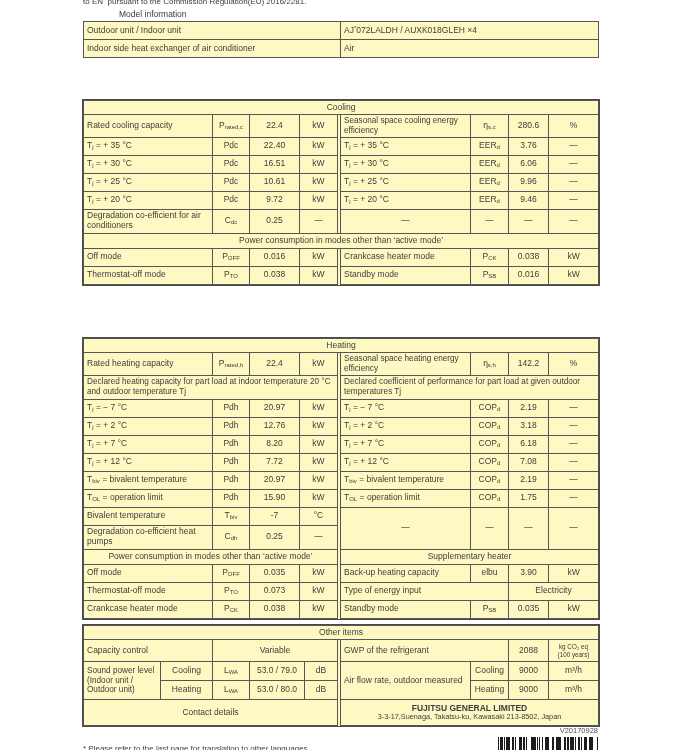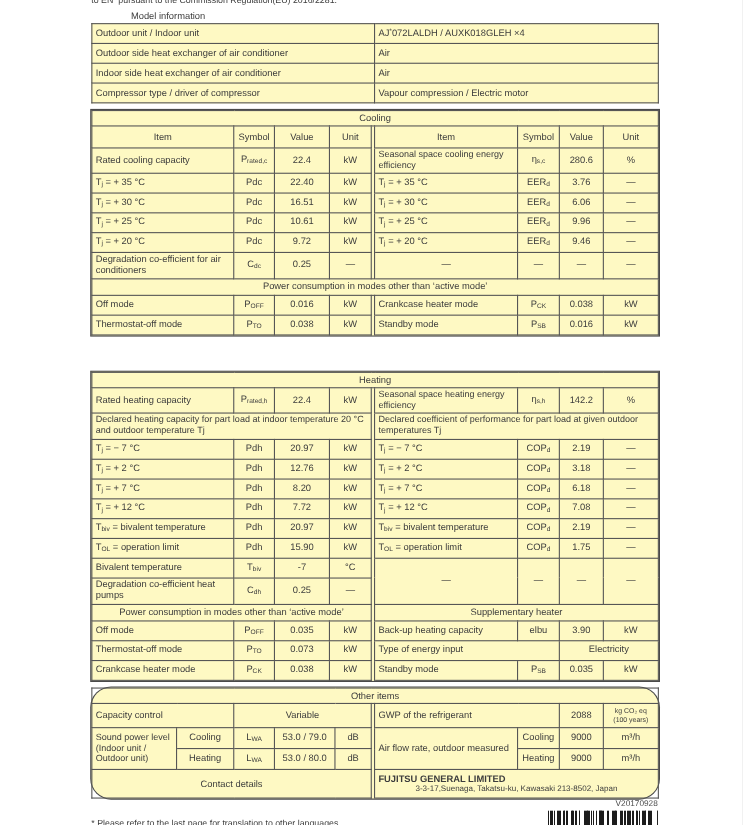--- a/index.html
+++ b/index.html
@@ -18,28 +18,28 @@
   .small{font-size:6.3px;line-height:1.15;}
   sub{font-size:6px;vertical-align:-1px;}
   sup{font-size:6px;vertical-align:3px;}
   tr.h14{height:14px;} tr.h15{height:15px;} tr.h18{height:18px;} tr.h19{height:19px;}
   tr.h20{height:20px;} tr.h22{height:22px;margin-top:28px;} tr.h24{height:24px;} tr.h26{height:26px;padding-left:20px;}
   #top-note{top:-4px;left:0;font-size:8px;}
   #model-label{top:9px;left:0;padding-left:36px;}
   #model-table{top:21px;left:0;}
   #cooling{top:100px;left:0;}
   #heating{top:338px;left:0;}
-  #other{top:625px;left:0;border-radius:18px;}
+  #other{top:625px;left:0;}
   #version{top:726px;right:0;font-size:7.5px;color:#4a4a4a;}
   #barcode{top:737px;right:0;width:100px;height:13px;
     background-image:
       repeating-linear-gradient(90deg,#1c1c1c 0 1px,rgba(0,0,0,0) 1px 3px,#1c1c1c 3px 5px,rgba(0,0,0,0) 5px 6px,#1c1c1c 6px 7px,rgba(0,0,0,0) 7px 11px),
       repeating-linear-gradient(90deg,rgba(0,0,0,0) 0 2px,#1c1c1c 2px 3px,rgba(0,0,0,0) 3px 8px,#1c1c1c 8px 11px,rgba(0,0,0,0) 11px 13px);}
   #bottom-note{top:744px;left:0;font-size:8px;}
-  .company{font-weight:bold;font-size:8.5px;line-height:1.2;}
+  .company{font-weight:bold;font-size:8.5px;text-align:center;line-height:1.2;}
   .address{font-size:7.3px;text-align:center;line-height:1.2;}
 </style>
 </head>
 <body>
 
 <div id="page">
 <div id="content">
 
   <div id="top-note" class="abs">to EN<sup>*</sup> pursuant to the Commission Regulation(EU) 2016/2281.</div>
   <div id="model-label" class="abs">Model information</div>
@@ -48,60 +48,41 @@
     <colgroup>
           <col style="width:257px">
           <col style="width:258px">
         </colgroup>
     <tbody>
           <tr class="h18">
       <td class="ti">Outdoor unit / Indoor unit</td>
       <td class="ti">AJ<sup>*</sup>072LALDH / AUXK018GLEH ×4</td>
     </tr>
     <tr class="h18">
-      <td class="ti">Outdoor side heat exchanger of air conditioner</td>
-      <td class="ti">Air</td>
-    </tr>
-    <tr class="h18">
       <td class="ti">Indoor side heat exchanger of air conditioner</td>
       <td class="ti">Air</td>
-    </tr>
-    <tr class="h18">
-      <td class="ti">Compressor type / driver of compressor</td>
-      <td class="ti">Vapour compression / Electric motor</td>
     </tr>
   </tbody>
       </table>
 
   <table id="cooling" class="abs section">
     <colgroup>
       <col style="width:129px">
           <col style="width:37px">
           <col style="width:50px">
           <col style="width:38px">
       <col style="width:3px">
       <col style="width:130px">
           <col style="width:38px">
           <col style="width:40px">
           <col style="width:50px">
     </colgroup>
     <tbody>
           <tr class="h14">
       <td colspan="9" class="sec">Cooling</td>
-    </tr>
-    <tr class="h20">
-      <td class="tc">Item</td>
-      <td class="tc">Symbol</td>
-      <td class="tc">Value</td>
-      <td class="tc">Unit</td>
-      <td class="gap"></td>
-      <td class="tc">Item</td>
-      <td class="tc">Symbol</td>
-      <td class="tc">Value</td>
-      <td class="tc">Unit</td>
     </tr>
     <tr class="h22">
       <td class="ti">Rated cooling capacity</td>
       <td class="tc">P<sub>rated,c</sub></td>
       <td class="tc">22.4</td>
       <td class="tc">kW</td>
       <td class="gap"></td>
       <td class="ti note">Seasonal space cooling energy efficiency</td>
       <td class="tc">η<sub>s,c</sub></td>
       <td class="tc">280.6</td>

